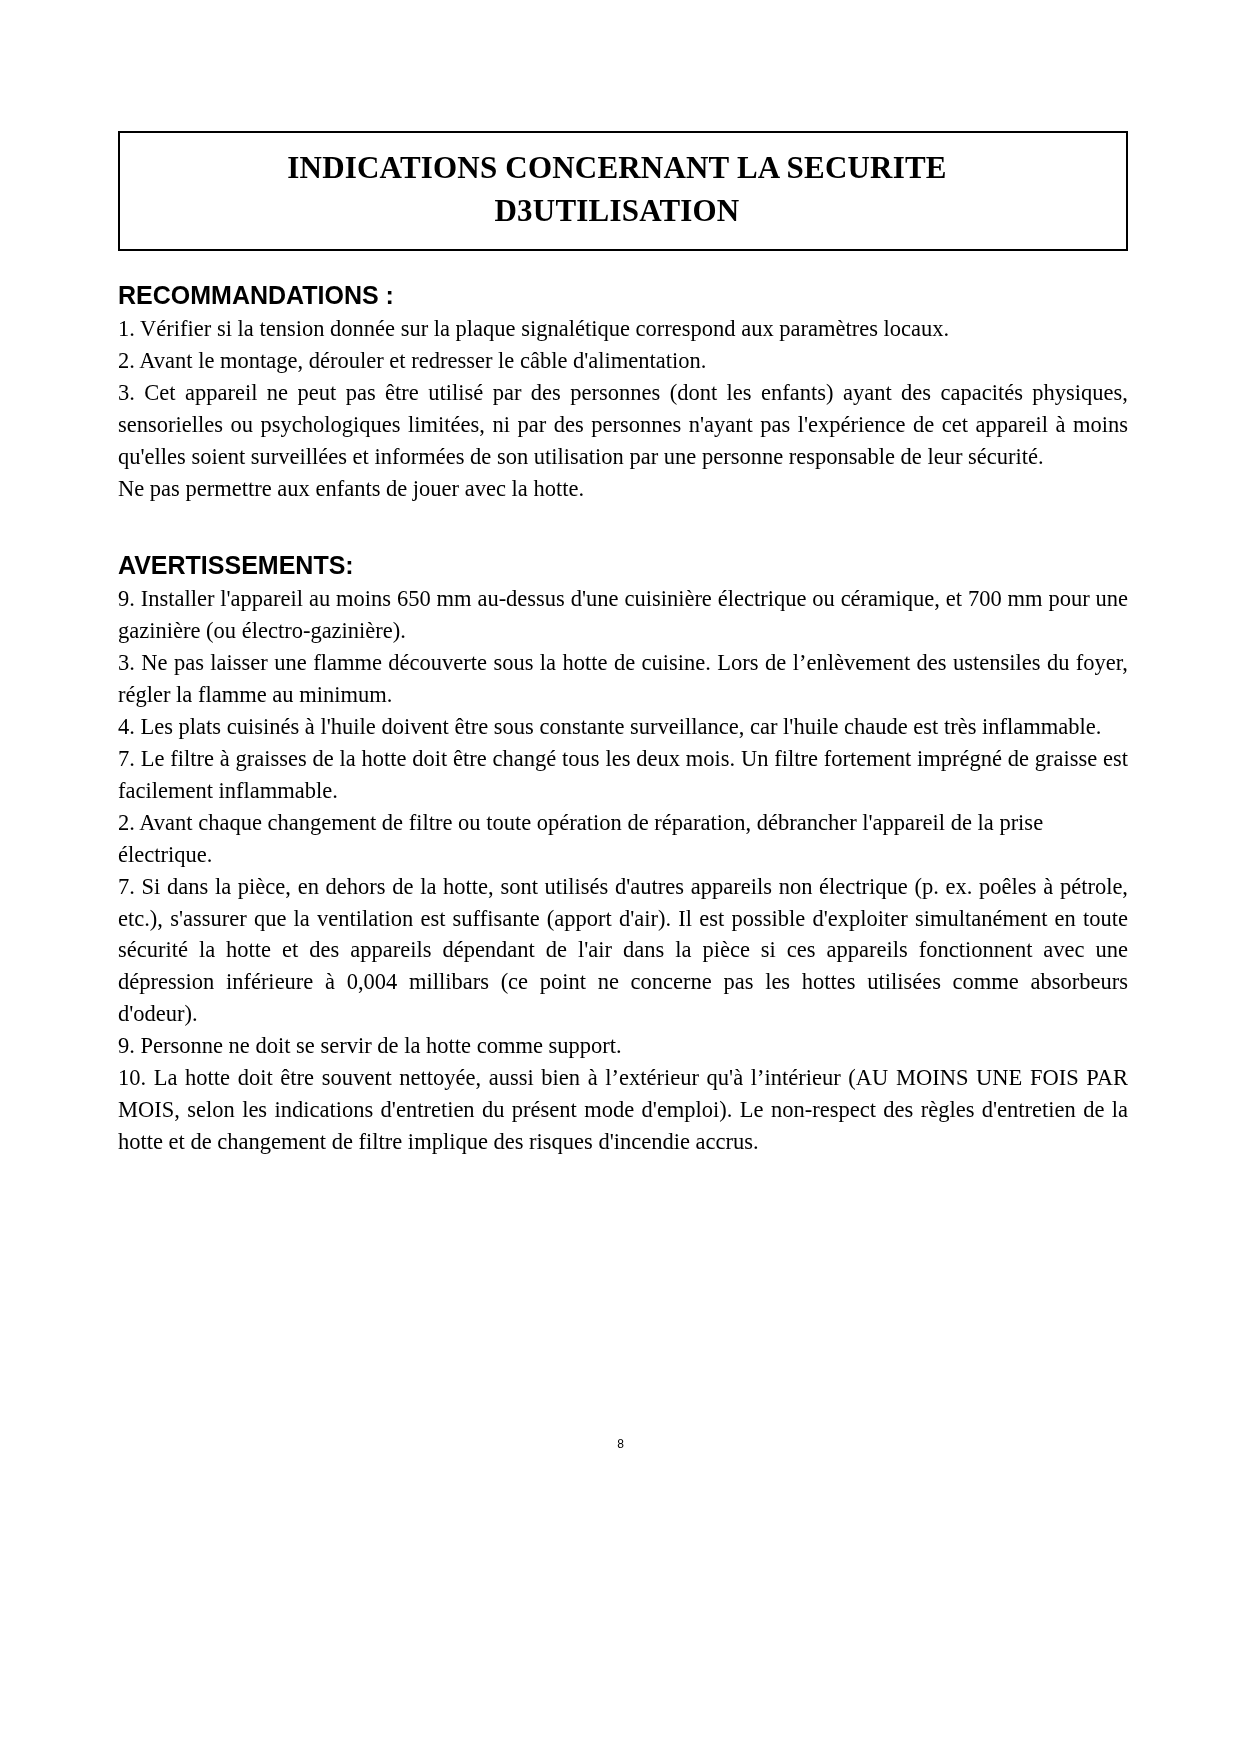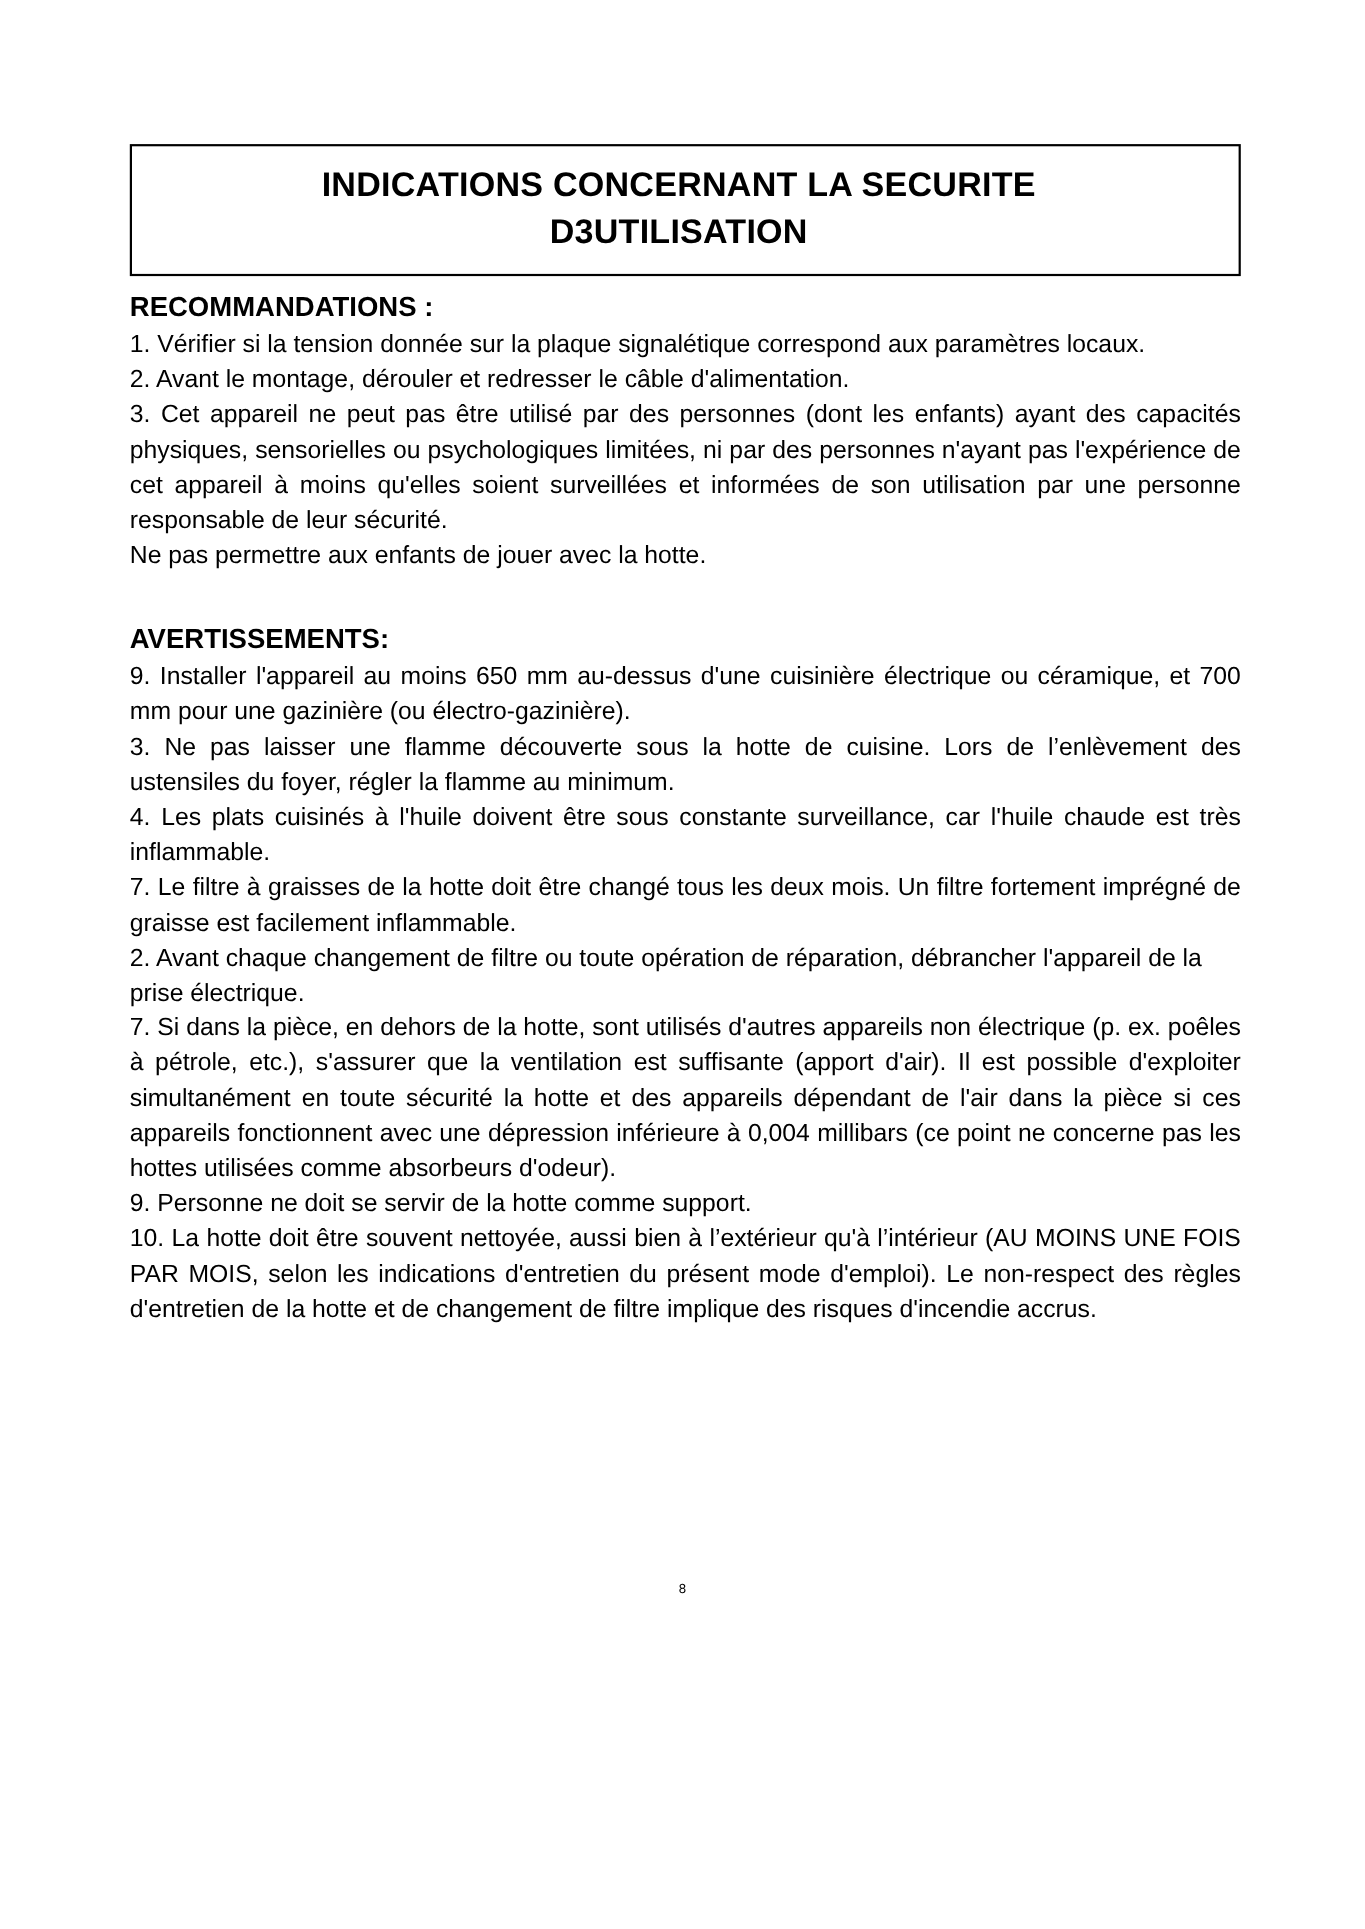--- a/index.html
+++ b/index.html
@@ -28,42 +28,44 @@
     position: absolute;
     left: 118px;
     top: 131px;
     width: 1010px;
   }
   .title-box {
     border: 2px solid #000000;
     box-sizing: border-box;
     padding: 14px 22px 16px 10px;
     text-align: center;
+    font-family: Liberation Serif, serif;
   }
   .title-line {
     font-size: 31px;
     font-weight: bold;
     line-height: 1.38;
     letter-spacing: 0.2px;
   }
   .section-head {
     font-size: 25px;
     font-weight: bold;
-    margin-top: 12px;
+    margin-top: 28px;
     margin-bottom: 2px;
     line-height: 1.3;
   }
   .section-head.second {
     margin-top: 44px;
   }
   .para {
     font-size: 22.5px;
     line-height: 1.42;
     margin: 0 0 0 0;
     padding: 0;
+    font-family: Liberation Serif, serif;
   }
   .para.justify {
     text-align: justify;
     text-justify: inter-word;
   }
   .para.plain {
     text-align: left;
   }
   .footer {
     position: absolute;

